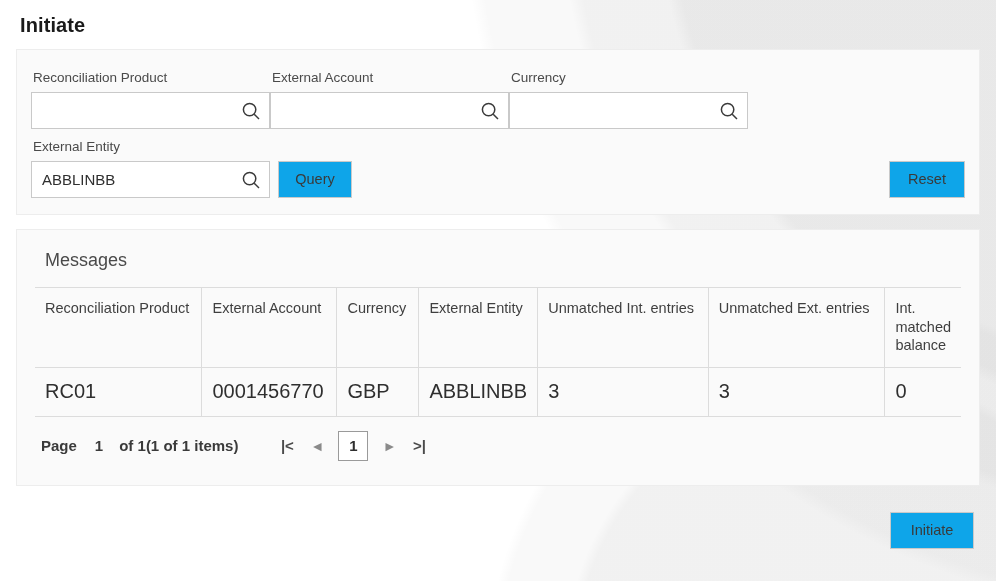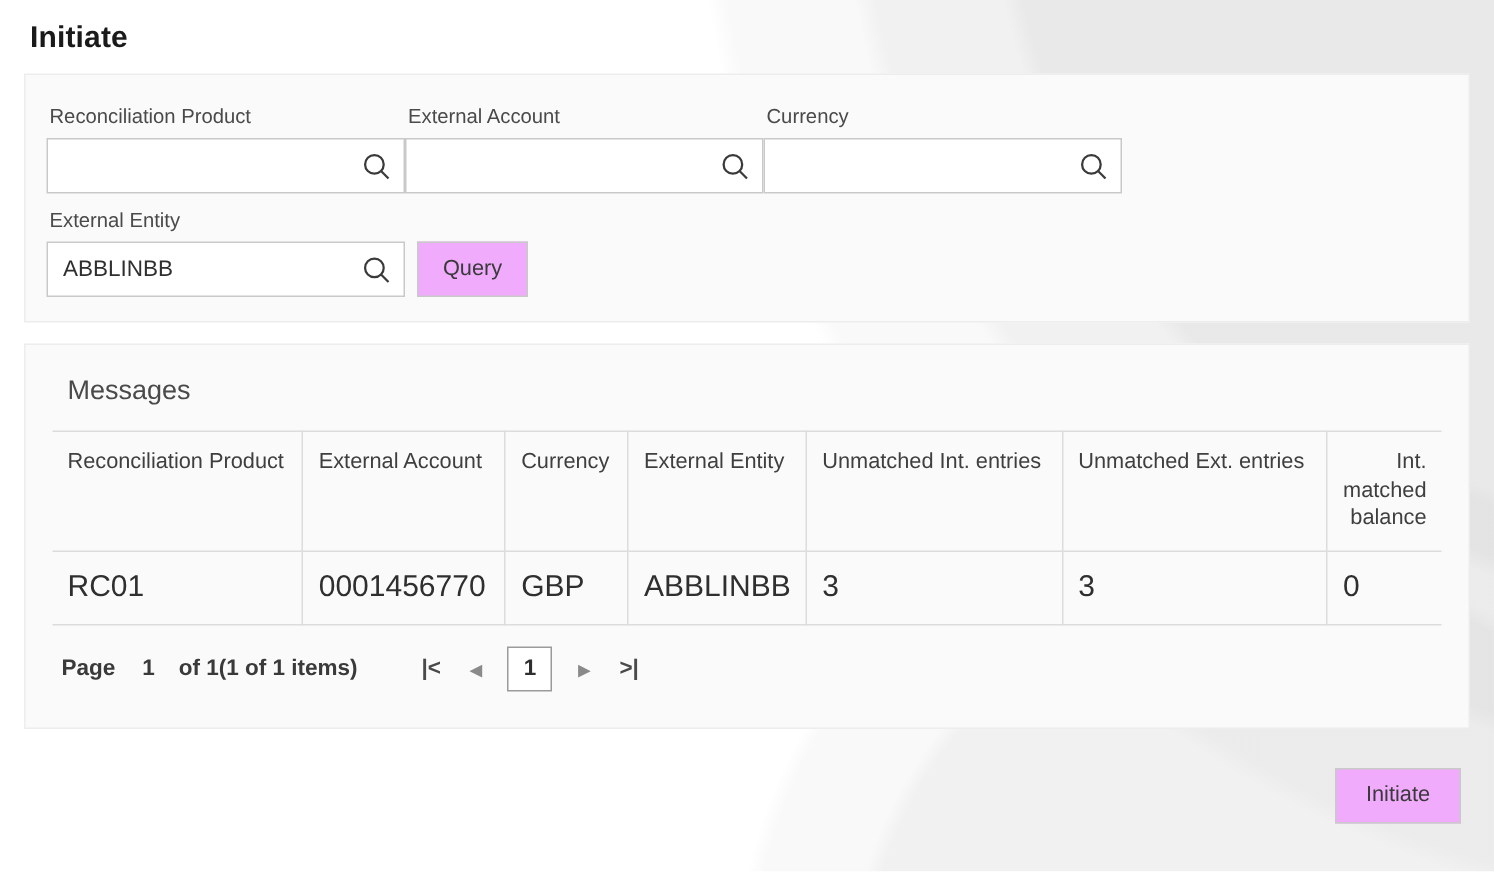--- a/index.html
+++ b/index.html
@@ -88,21 +88,21 @@
   .row2 {
     display: flex;
     align-items: flex-end;
     margin-top: 10px;
   }
   .row2 .field { width: 239px; }
   .btn {
     height: 37px;
     min-width: 74px;
     padding: 0 14px;
-    background: #f0abfc;
+    background: #0ea5e9;
     border: 1px solid #c9c9c9;
     font-family: "Liberation Sans", sans-serif;
     font-size: 14.5px;
     color: #3a3a3a;
     cursor: pointer;
     line-height: 35px;
   }
   .query-btn { margin-left: 8px; }
   .reset-btn { margin-left: auto; min-width: 76px; }
 
@@ -123,21 +123,21 @@
     font-weight: normal;
     font-size: 14.5px;
     color: #3f3f3f;
     padding: 11px 10px 12px 10px;
     border-top: 1px solid #dcdcdc;
     border-bottom: 1px solid #dcdcdc;
     border-right: 1px solid #dcdcdc;
     vertical-align: top;
     line-height: 1.28;
   }
-  table.grid th:last-child { border-right: 0; text-align: right; }
+  table.grid th:last-child { border-right: 0; }
   table.grid td {
     font-size: 20px;
     color: #2f2f2f;
     padding: 12px 10px 13px 10px;
     border-bottom: 1px solid #dcdcdc;
     border-right: 1px solid #dcdcdc;
     vertical-align: middle;
     white-space: nowrap;
   }
   table.grid td:last-child { border-right: 0; }
@@ -258,20 +258,21 @@
           <span class="search-btn">
             <svg width="20" height="20" viewBox="0 0 20 20" fill="none">
               <circle cx="8.6" cy="8.6" r="6.2" stroke="#3a3a3a" stroke-width="1.5"></circle>
               <line x1="13.2" y1="13.2" x2="18" y2="18" stroke="#3a3a3a" stroke-width="1.5"></line>
             </svg>
           </span>
         </div>
       </div>
 
       <button class="btn query-btn">Query</button>
+      <button class="btn reset-btn">Reset</button>
     </div>
 
   </div>
 
   <div class="panel results-panel">
 
     <div class="messages-label">Messages</div>
 
     <table class="grid">
       <thead>

